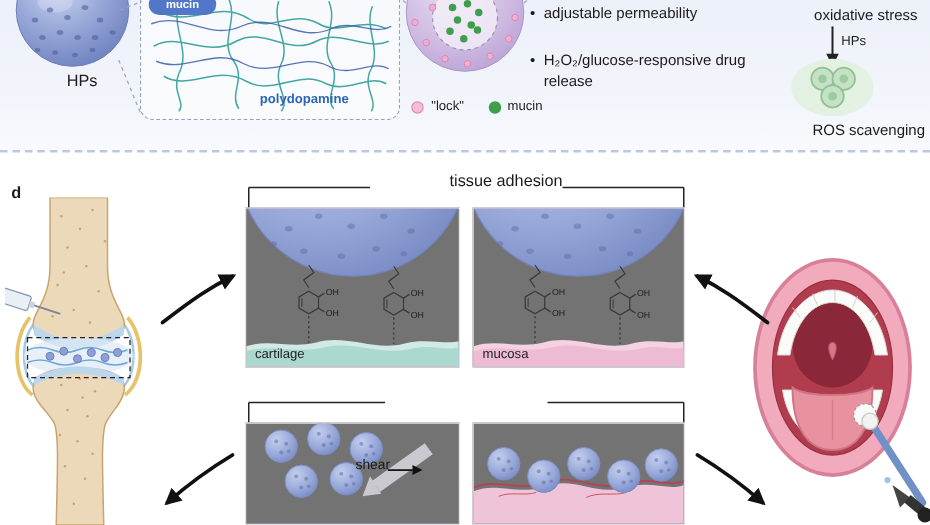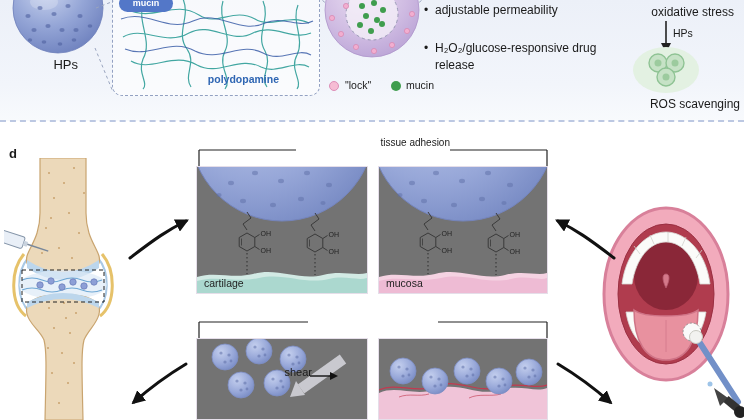--- a/index.html
+++ b/index.html
@@ -165,21 +165,21 @@
     <g fill="#9ccb9e">
       <circle cx="26" cy="17" r="3.5"></circle>
         <circle cx="43" cy="17" r="3.5"></circle>
         <circle cx="34" cy="31" r="3.5"></circle>
     </g>
   </svg>
   <div class="txt ctr" style="left:604px;top:97px;width:136px;font-size:12px;">ROS scavenging</div>
 
   <div class="txt" style="left:9px;top:146px;font-size:13px;font-weight:bold;">d</div>
 
-  <div class="txt ctr" style="left:296px;top:137px;width:154px;font-size:10px;">tissue adhesion</div>
+  <div class="txt ctr" style="left:296px;top:137px;width:154px;font-size:13px;">tissue adhesion</div>
   <svg class="abs" style="left:196px;top:140px" width="354" height="28" viewBox="0 0 354 28">
     <path d="M3,10 H100 M3,10 V26 M254,10 H351 M351,10 V26" stroke="#222" stroke-width="1.2" fill="none"></path>
   </svg>
 
   <svg class="abs" style="left:196px;top:312px" width="354" height="28" viewBox="0 0 354 28">
     <path d="M3,10 H112 M3,10 V26 M242,10 H351 M351,10 V26" stroke="#222" stroke-width="1.2" fill="none"></path>
   </svg>
 
   <div class="panel" style="left:196px;top:166px;width:172px;height:128px;">
     <svg width="170" height="126" viewBox="0 0 170 126">

